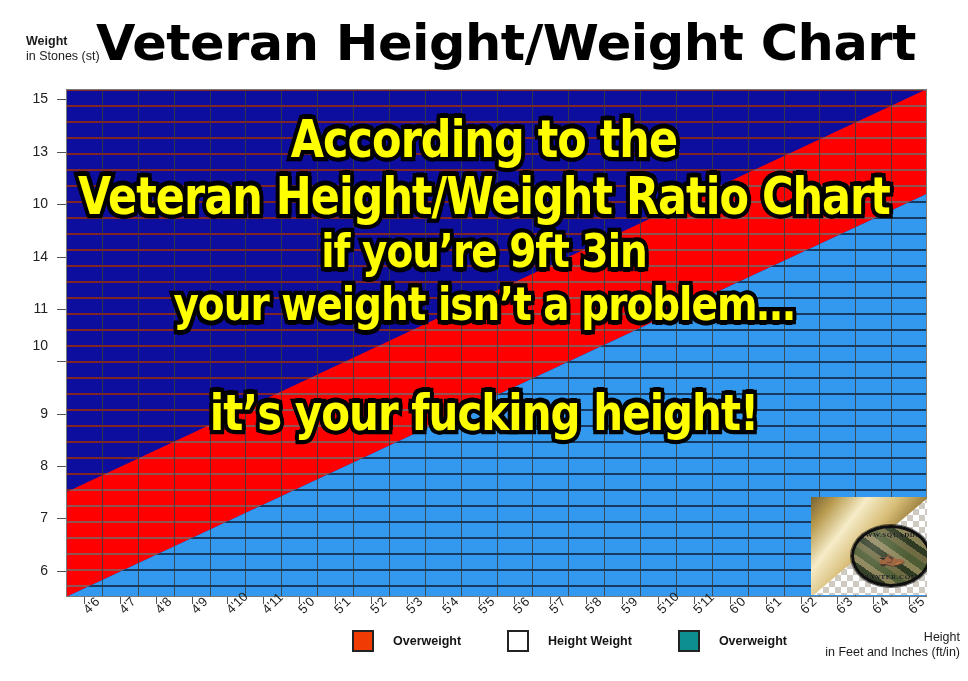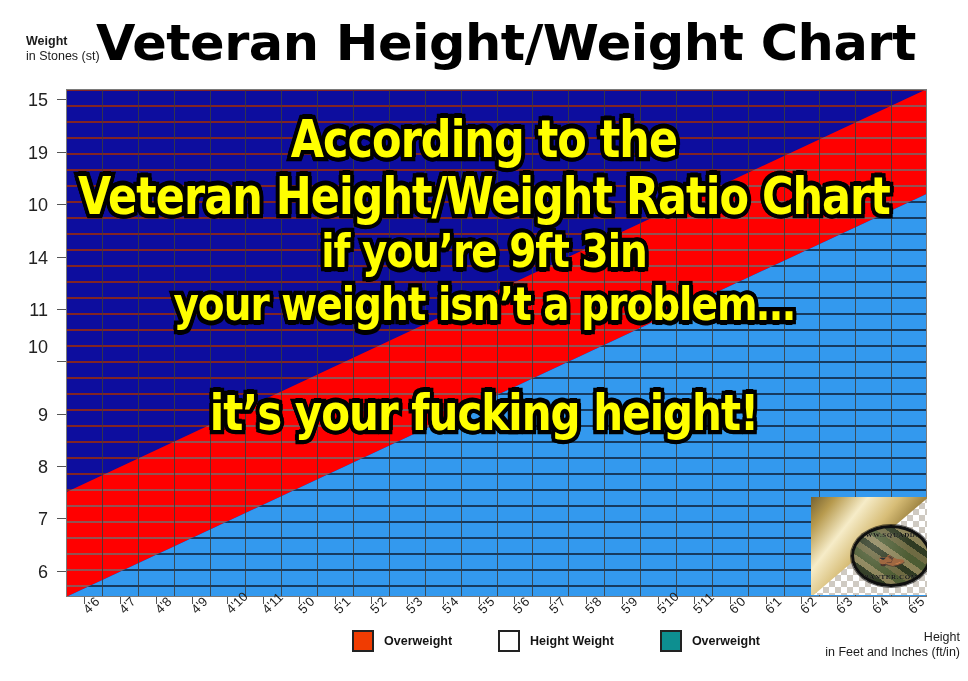--- a/index.html
+++ b/index.html
@@ -124,21 +124,21 @@
     border: 1px solid #7a7a7a;
     pointer-events: none;
   }
 
   
   .ytick-label {
     position: absolute;
     right: 968px;
     width: 30px;
     text-align: right;
-    font-size: 18px;
+    font-size: 14px;
     color: #222222;
   }
   .ytick-mark {
     position: absolute;
     width: 9px;
     height: 1px;
     background: #555555;
   }
   .xtick-mark {
     position: absolute;
@@ -273,20 +273,21 @@
     width: 22px;
     height: 22px;
     border: 2px solid #222222;
     box-sizing: border-box;
   }
   .legend-label {
     font-size: 12.5px;
     font-weight: 700;
     color: #141414;
     white-space: nowrap;
+    margin-left: 9px;
   }
 </style>
 </head>
 <body>
 
 <div id="chart-title">Veteran Height/Weight Chart</div>
 
 <div id="y-axis-caption">
   <span class="cap-strong">Weight</span>
   <span class="cap-sub">in Stones (st)</span>
@@ -383,21 +384,21 @@
     <div class="xtick-label" style="left: 797.44px; top: 606px;">6'2</div>
     <div class="xtick-mark" style="left: 837.31px; top: 597px;"></div>
     <div class="xtick-label" style="left: 833.31px; top: 606px;">6'3</div>
     <div class="xtick-mark" style="left: 873.19px; top: 597px;"></div>
     <div class="xtick-label" style="left: 869.19px; top: 606px;">6'4</div>
     <div class="xtick-mark" style="left: 909.06px; top: 597px;"></div>
     <div class="xtick-label" style="left: 905.06px; top: 606px;">6'5</div>
     <div class="ytick-mark" style="left: 57px; top: 99.47px;"></div>
     <div class="ytick-label" style="right: auto; left: 18px; top: 90.47px;">15</div>
     <div class="ytick-mark" style="left: 57px; top: 151.85px;"></div>
-    <div class="ytick-label" style="right: auto; left: 18px; top: 142.85px;">19</div>
+    <div class="ytick-label" style="right: auto; left: 18px; top: 142.85px;">13</div>
     <div class="ytick-mark" style="left: 57px; top: 204.22px;"></div>
     <div class="ytick-label" style="right: auto; left: 18px; top: 195.22px;">10</div>
     <div class="ytick-mark" style="left: 57px; top: 256.59px;"></div>
     <div class="ytick-label" style="right: auto; left: 18px; top: 247.59px;">14</div>
     <div class="ytick-mark" style="left: 57px; top: 308.96px;"></div>
     <div class="ytick-label" style="right: auto; left: 18px; top: 299.96px;">11</div>
     <div class="ytick-mark" style="left: 57px; top: 361.33px;"></div>
     <div class="ytick-label" style="right: auto; left: 18px; top: 337px;">10</div>
     <div class="ytick-mark" style="left: 57px; top: 413.7px;"></div>
     <div class="ytick-label" style="right: auto; left: 18px; top: 404.7px;">9</div>

